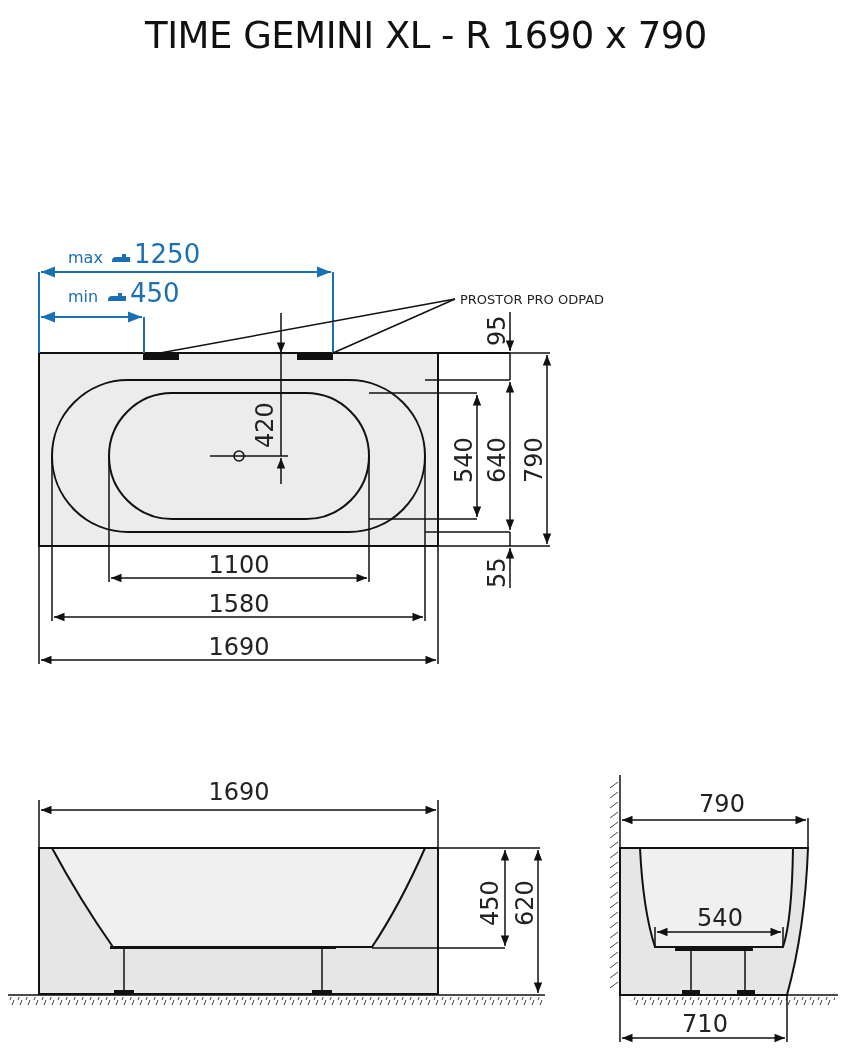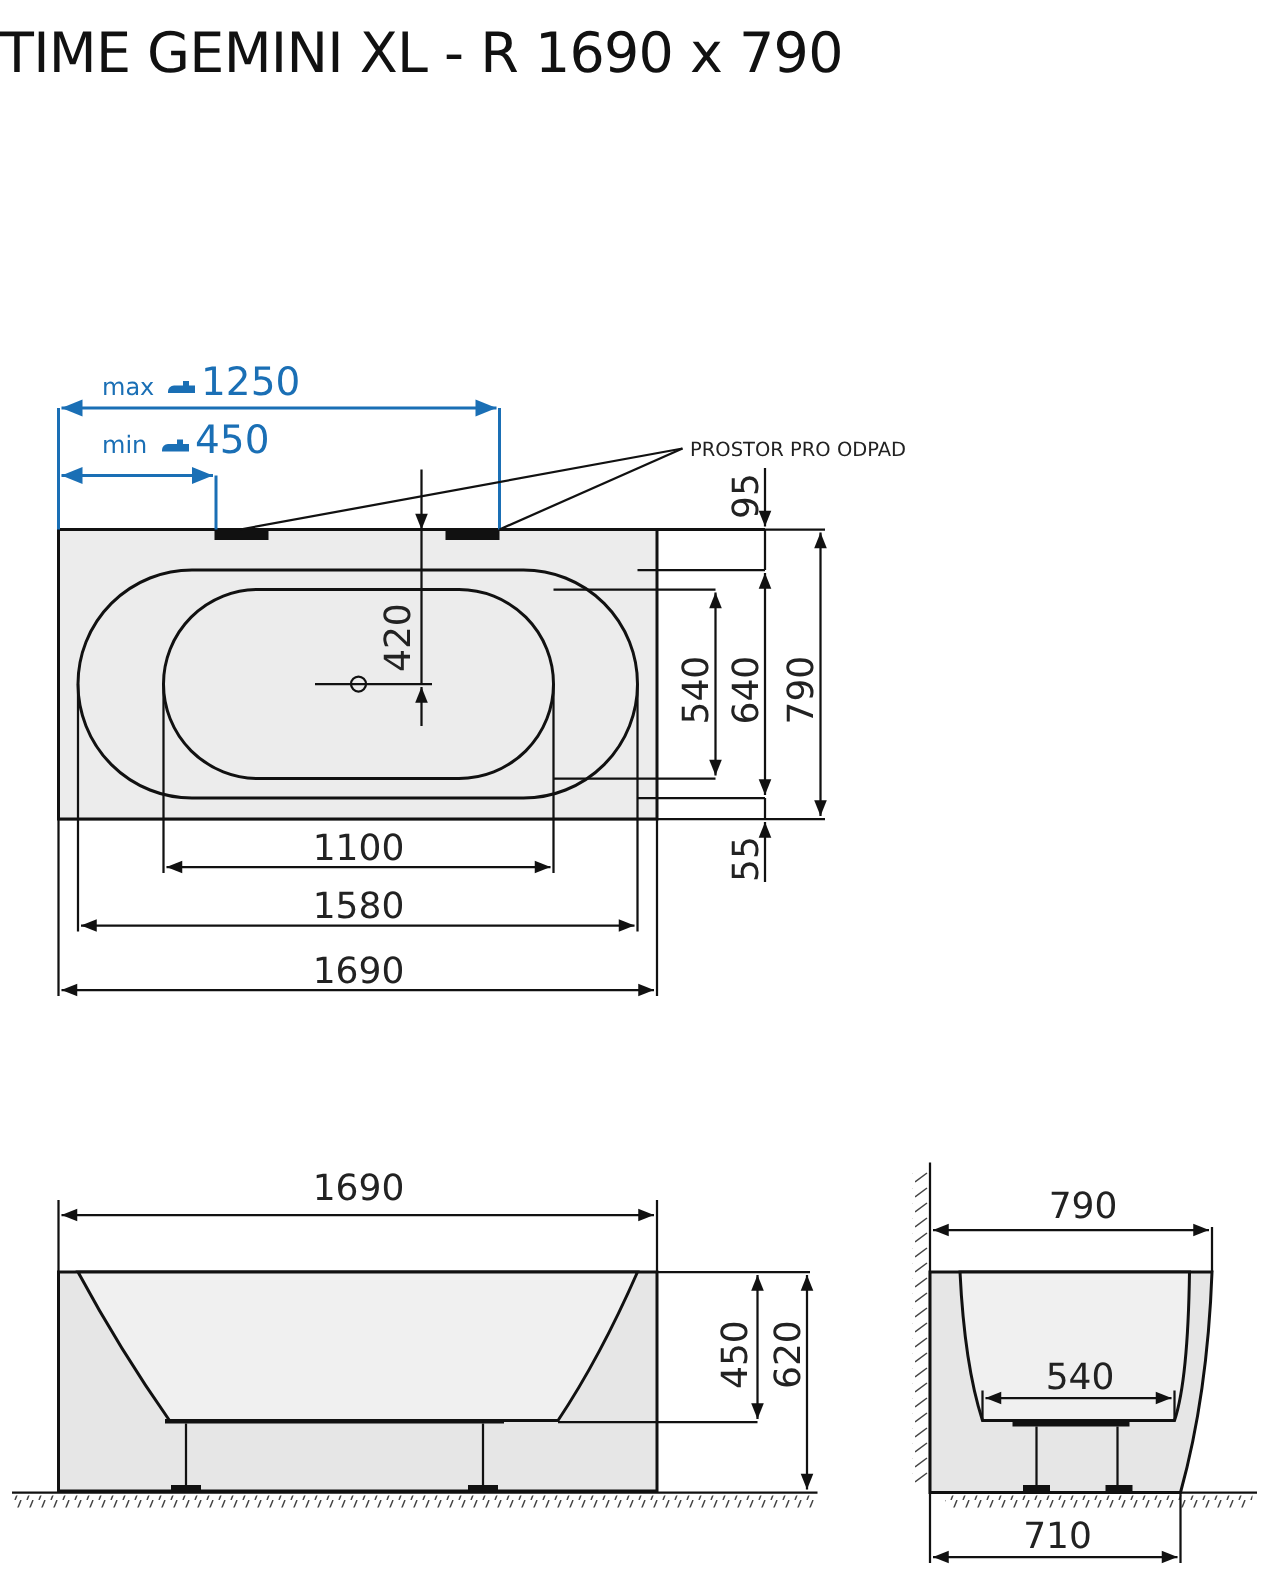--- a/index.html
+++ b/index.html
@@ -1,17 +1,17 @@
 <!DOCTYPE html>
 <html><head>
 <meta charset="utf-8">
 <style>
   html,body{margin:0;padding:0;background:#ffffff;}
   body{width:852px;height:1059px;position:relative;overflow:hidden;font-family:"DejaVu Sans",sans-serif;}
-  .title{position:absolute;left:0;top:14px;width:852px;font-size:37px;color:#111;letter-spacing:-0.5px;font-family:"DejaVu Sans",sans-serif;}
+  .title{position:absolute;left:0;top:14px;width:852px;text-align:center;font-size:37px;color:#111;letter-spacing:-0.5px;font-family:"DejaVu Sans",sans-serif;}
   svg{position:absolute;left:0;top:0;}
   .dim{font-family:"DejaVu Sans",sans-serif;font-size:24px;fill:#222;}
   .blue{fill:#1a6fb5;}
   .small{font-size:13px;fill:#222;}
 </style>
 </head>
 <body>
 
 <div class="title">TIME GEMINI XL - R 1690 x 790</div>
 

